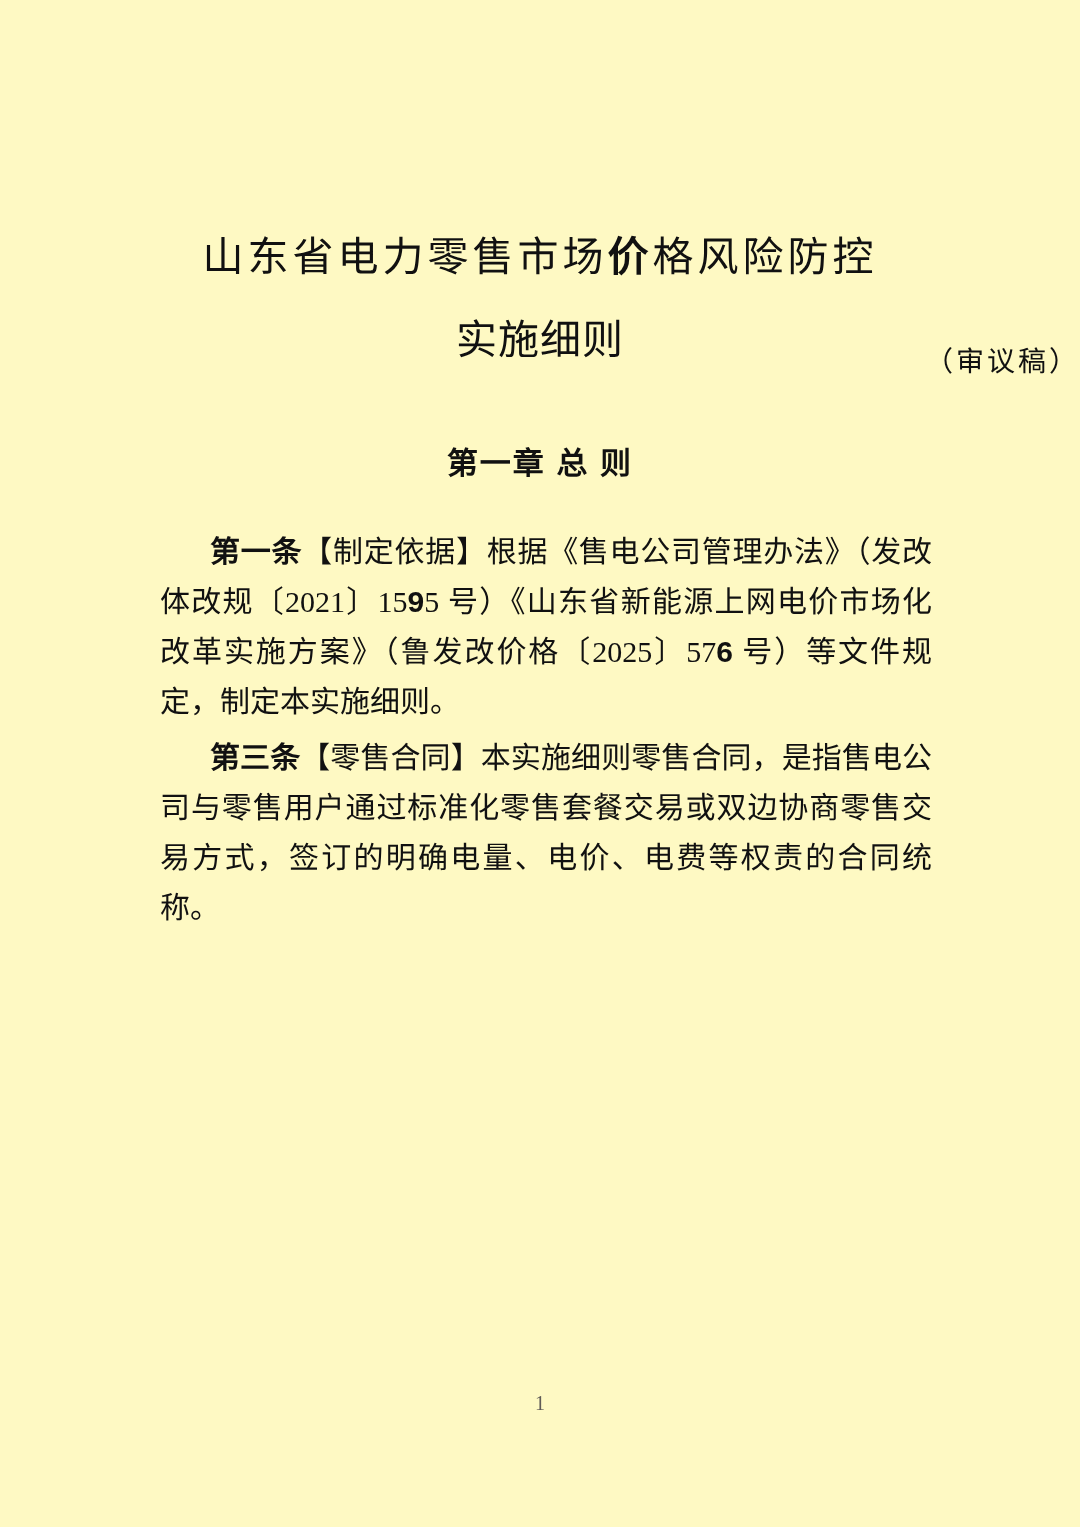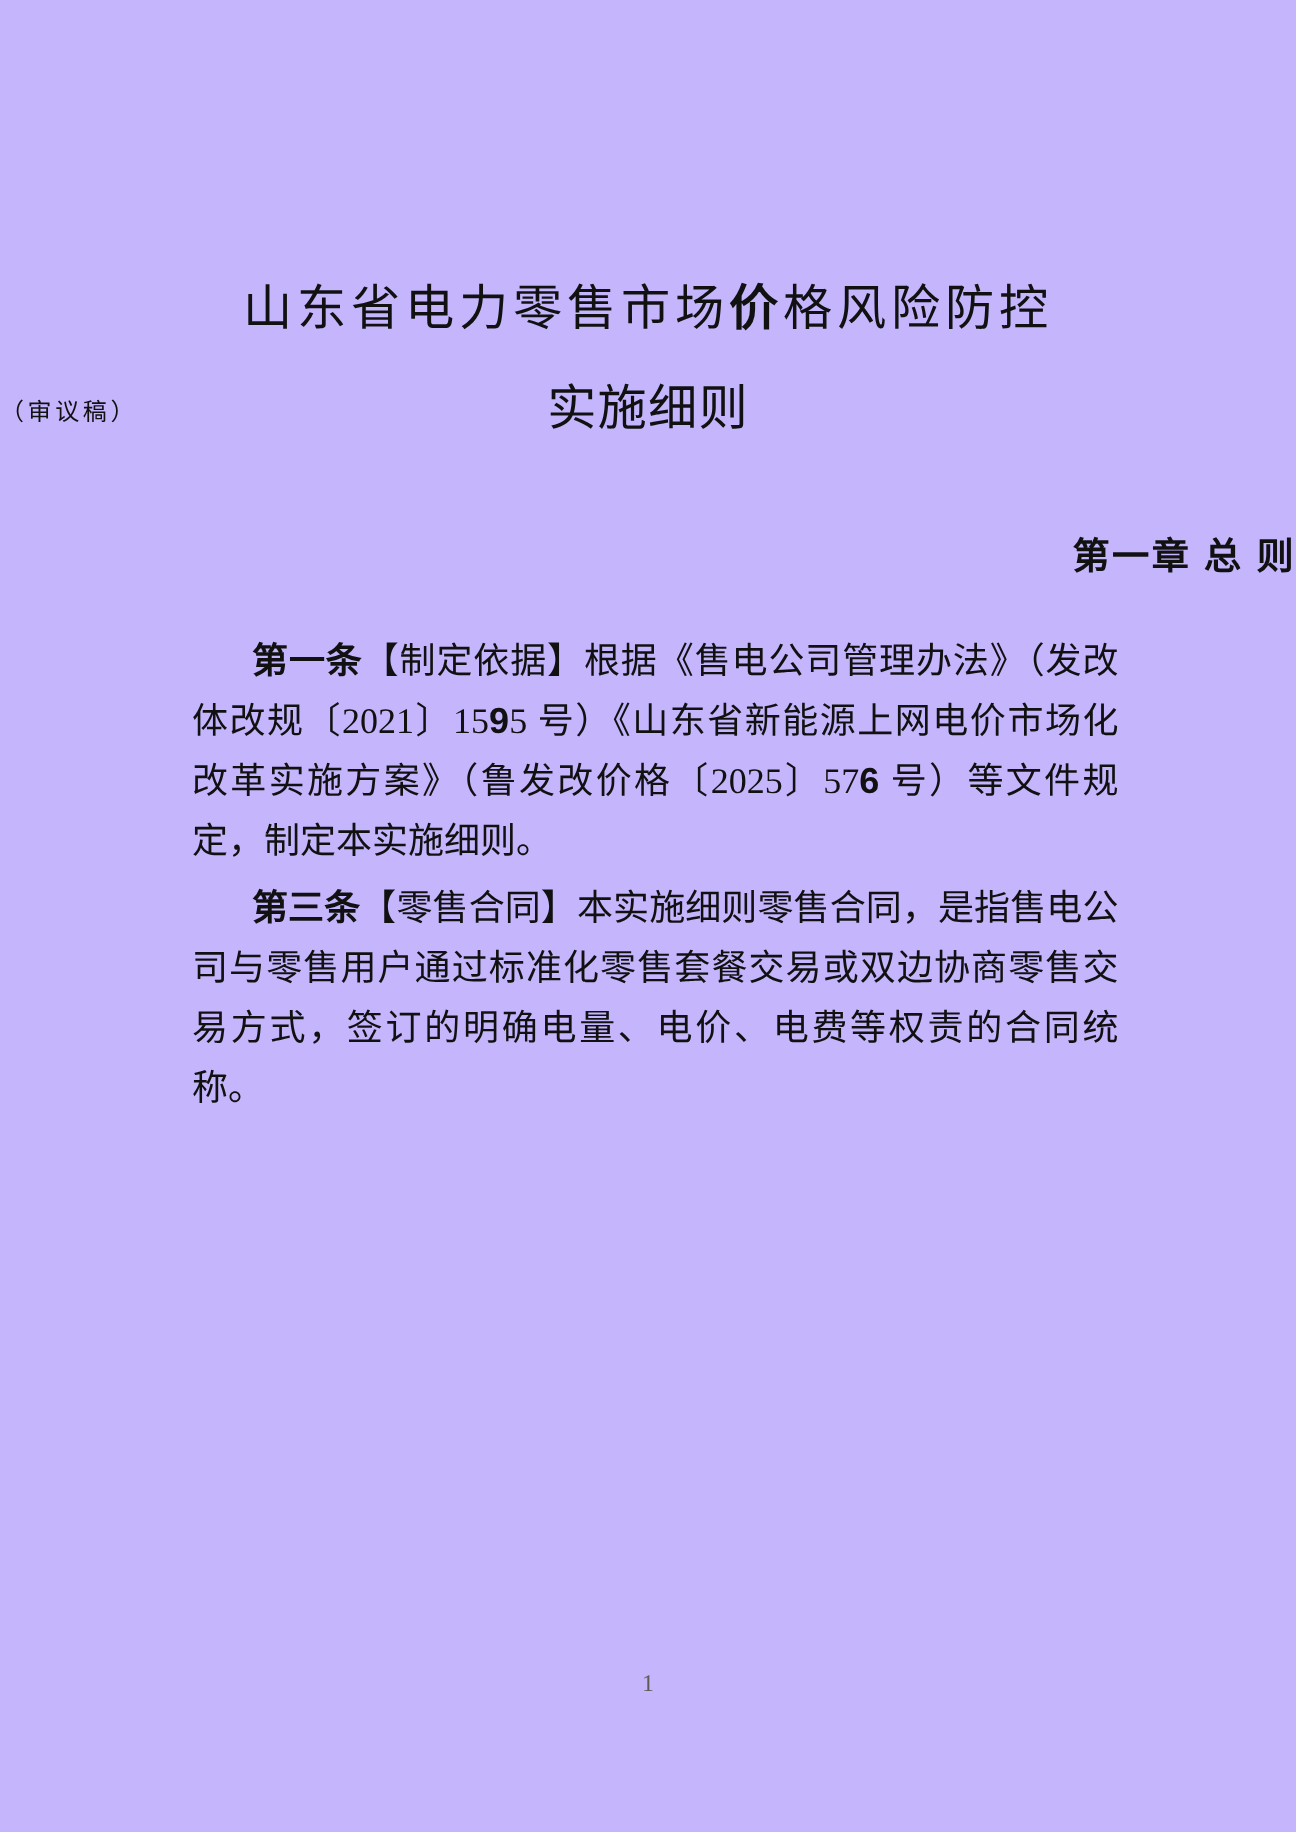--- a/index.html
+++ b/index.html
@@ -5,43 +5,43 @@
   html, body { margin: 0; padding: 0; }
   body {
     width: 1080px; height: 1527px;
     background: #ffffff;
     font-family: "Liberation Serif", "DejaVu Serif", serif;
     color: #111111;
   }
   .page {
     position: relative;
     width: 1080px; height: 1527px;
-    background: #c4b5fd;
+    background: #fef9c3;
     overflow: hidden;
   }
   .doc-title-line1 {
     position: absolute; top: 230px; left: 0; width: 100%;
     margin: 0; text-align: center;
     font-size: 41px; font-weight: 400; letter-spacing: 4px;
     line-height: 54px; white-space: nowrap;
   }
   .doc-title-line2 {
     position: absolute; top: 287px; left: 0; width: 100%;
     text-align: center; font-size: 41px; letter-spacing: 1px;
     line-height: 50px;
     margin-top: 28px;
   }
   .doc-subtitle {
-    position: absolute; top: 329px; left: 0; width: 100%;
-    text-align: left; font-size: 20px; letter-spacing: 3px;
+    position: absolute; top: 347px; left: 0; width: 100%;
+    text-align: right; font-size: 28px; letter-spacing: 3px;
     line-height: 30px;
   }
   .chapter-heading {
     position: absolute; top: 446px; left: 0; width: 100%;
-    margin: 0; text-align: right;
+    margin: 0; text-align: center;
     font-size: 31px; font-weight: 700; letter-spacing: 2px;
     font-family: "Liberation Sans", "DejaVu Sans", sans-serif;
     line-height: 36px;
   }
   .body-text {
     position: absolute; top: 495px; left: 160px; width: 772px;
     font-size: 30px; line-height: 50px;
     text-align: justify;
     margin-top: 32px;
   }

